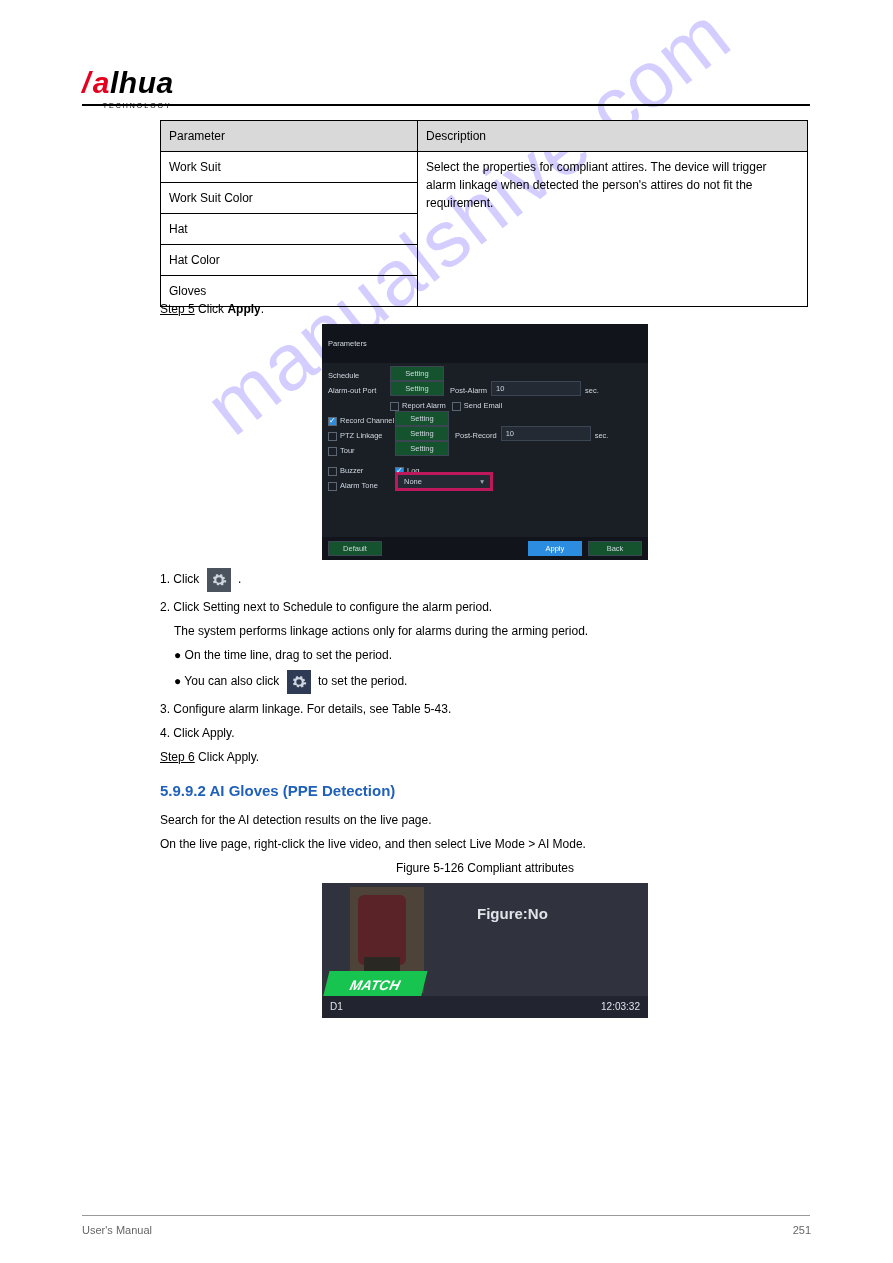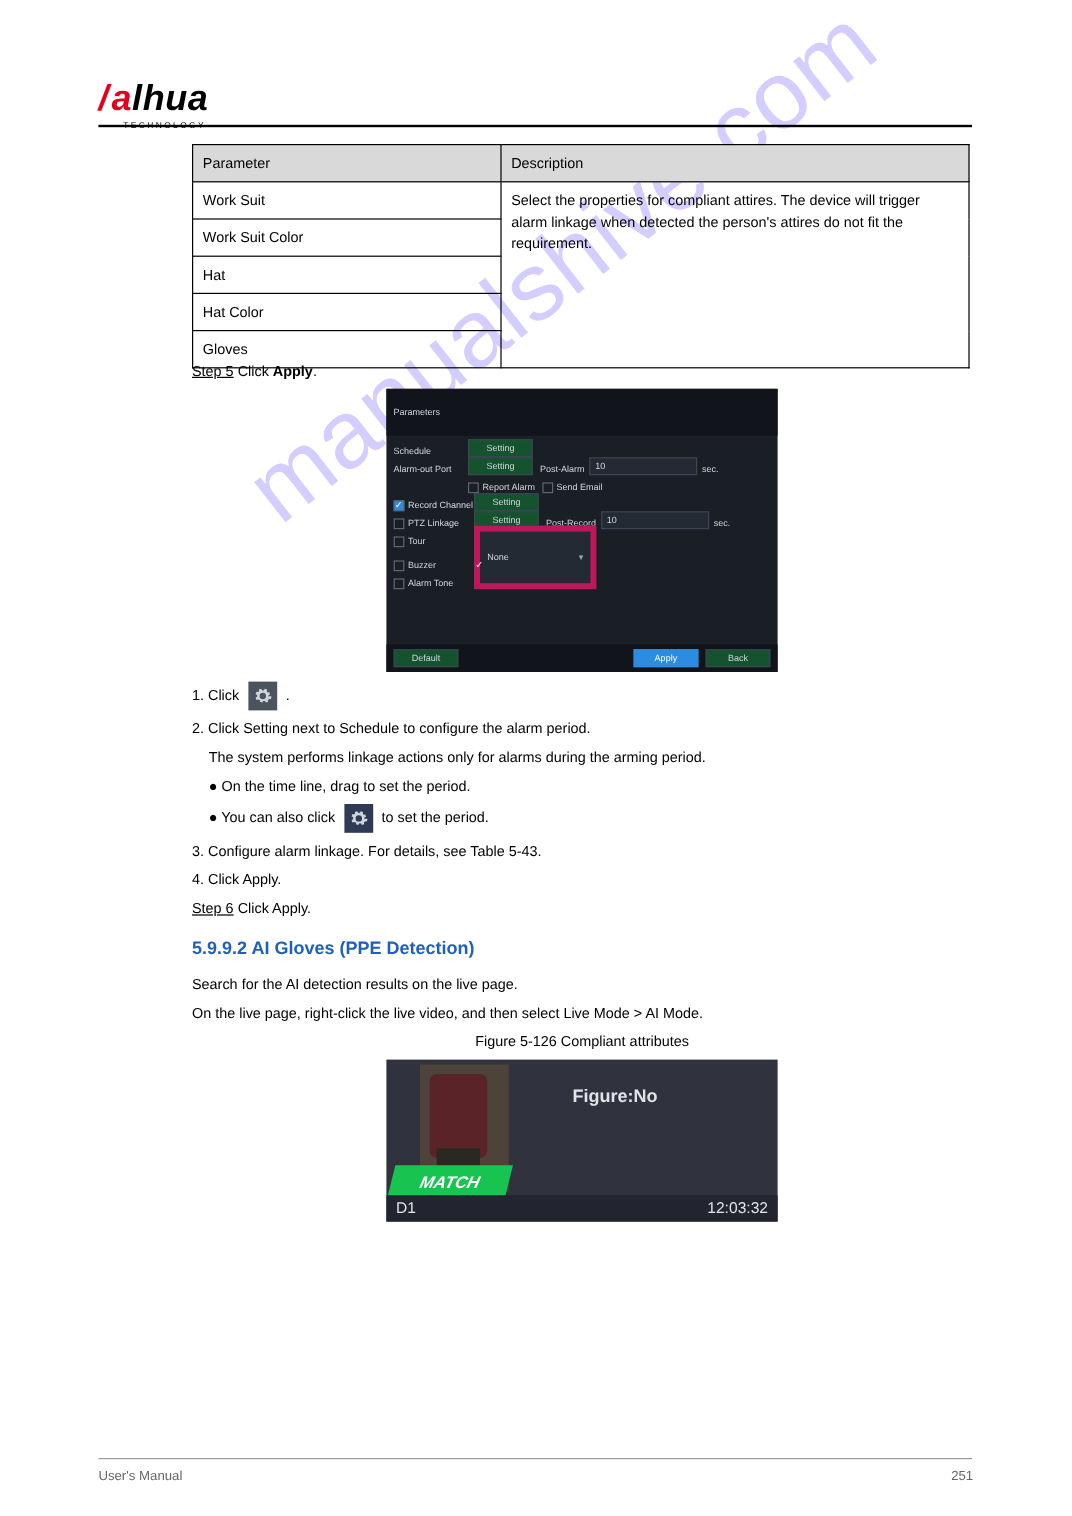--- a/index.html
+++ b/index.html
@@ -38,21 +38,21 @@
   .dlg{background:#1a1f26;width:326px;height:236px;position:relative;color:#cfd6df;font-size:7.5px}
   .dlg-title{background:#11141a;padding:14px 6px;color:#cfd6df}
   .dlg-body{padding:4px 6px}
   .row{display:flex;align-items:flex-end;height:14px;margin-bottom:1px}
   .lbl{width:62px}
   .cb{display:inline-block;width:9px;height:9px;border:1px solid #5d6773;margin-right:3px;box-sizing:border-box;vertical-align:middle}
   .cb.on{background:#2c8ce0}
   .cb.on::after{content:"\2713";position:relative;top:-3px;left:0;color:#fff;font-size:8px}
   .btn{display:inline-block;background:#14532d;border:1px solid #3b4553;padding:1px 6px;min-width:40px;text-align:center}
   .inp{display:inline-block;background:#232a33;border:1px solid #3b4553;padding:1px 4px;min-width:80px;color:#cfd6df;margin:0 4px}
-  .sel{display:inline-block;background:#232a33;border:5px solid #be185d;padding:16px 6px;min-width:80px}
+  .sel{display:inline-block;background:#232a33;border:3px solid #be185d;padding:1px 6px;min-width:80px}
   .sel::after{content:"\25BE";float:right;color:#9da8b6}
   .dlg-foot{position:absolute;left:0;right:0;bottom:0;background:#11141a;padding:4px 6px;display:flex;justify-content:space-between}
   .btn-apply{background:#2c8ce0;border-color:#2c8ce0;color:#fff;margin-right:4px}
   .gap{display:inline-block;width:6px}
   .lbl2{margin-left:6px}
 
   
   .gear{display:inline-block;width:24px;height:24px;background:#4b545e;vertical-align:middle;position:relative;margin:0 4px}
   .gear svg{position:absolute;left:4px;top:4px;width:16px;height:16px}
   .gear.blue{background:#2f3a55}
@@ -61,21 +61,21 @@
   .h3{font-size:15px;font-weight:700;color:#1f60ba;margin-top:14px;margin-bottom:8px}
 
   
   .live-wrap{margin:6px auto 0;width:326px}
   .live{width:326px;height:135px;background:#30333d;position:relative;color:#e0e3e8;font-family:Arial}
   .thumb{position:absolute;left:28px;top:4px;width:74px;height:106px;background:#4d4338}
   .thumb .pbody{position:absolute;left:8px;top:8px;width:48px;height:70px;background:#5a2327;border-radius:6px}
   .thumb .plegs{position:absolute;left:14px;top:70px;width:36px;height:30px;background:#2a2822}
   .match{position:absolute;left:4px;top:88px;width:98px;height:28px;background:#17c450;transform:skewX(-14deg);display:flex;align-items:center;justify-content:center;color:#fff;font-weight:700;font-size:14px;font-style:italic}
   .gloves{position:absolute;left:155px;top:20px;font-size:15px;color:#e0e3e8;font-weight:700}
-  .lv-bot{position:absolute;left:0;right:0;bottom:0;height:22px;background:#222530;display:flex;align-items:center;justify-content:space-between;padding:0 8px;font-size:13px}
+  .lv-bot{position:absolute;left:0;right:0;bottom:0;height:22px;background:#222530;display:flex;align-items:center;justify-content:space-between;padding:0 8px;font-size:10px}
 
   
   .wm{position:absolute;left:180px;top:370px;font-size:80px;font-weight:400;color:rgba(132,112,255,.35);transform:rotate(-38deg);transform-origin:left top;letter-spacing:1px;white-space:nowrap;pointer-events:none;user-select:none}
 </style>
 </head>
 <body>
 
 <div class="page">
 
   <div class="wm">manualshive.com</div>

